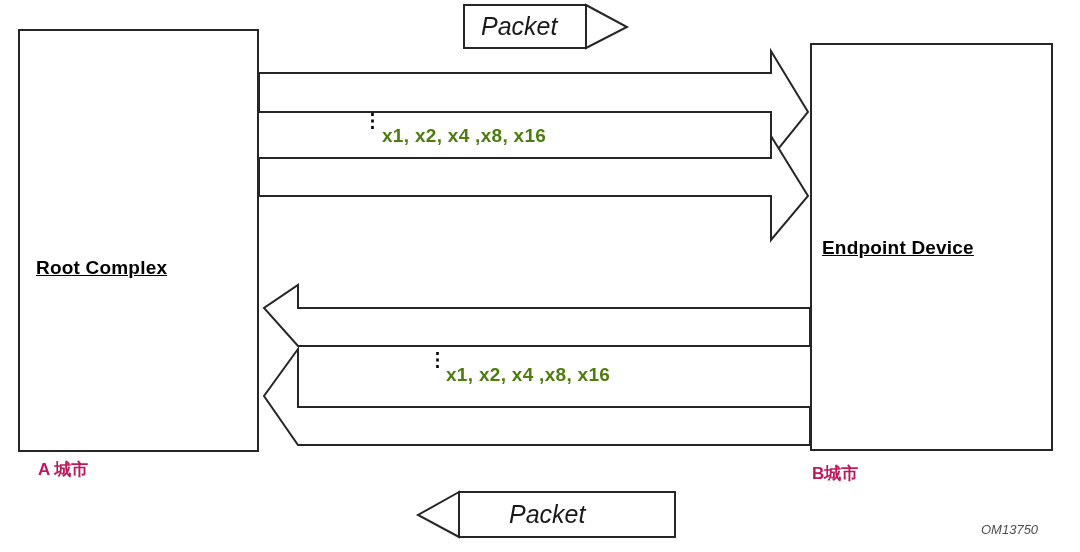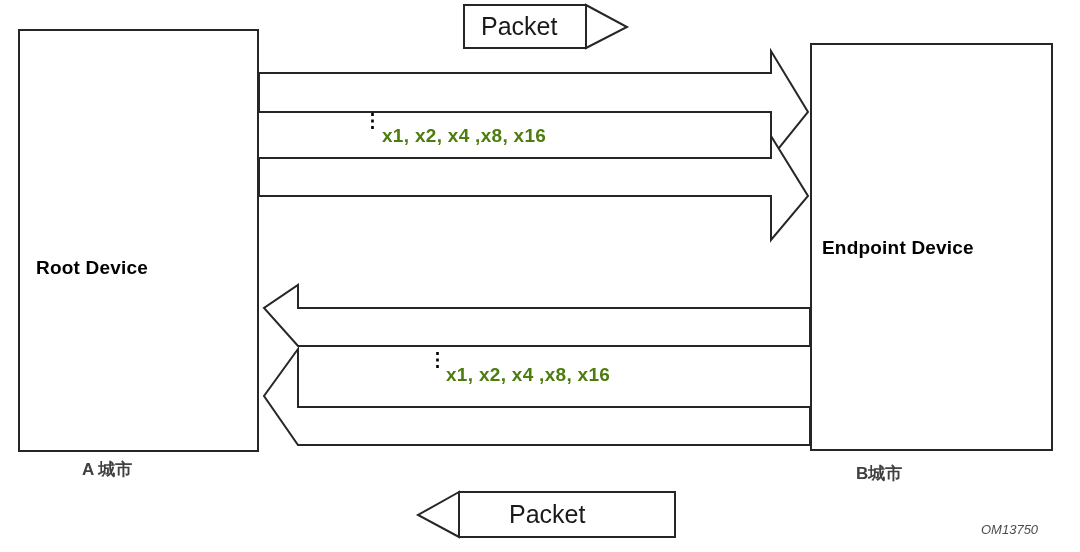--- a/index.html
+++ b/index.html
@@ -23,28 +23,28 @@
     background: #ffffff;
     box-sizing: border-box;
   }
   .node-label {
     position: absolute;
     font-weight: bold;
     font-size: 19px;
     color: #000000;
     letter-spacing: 0.2px;
     white-space: nowrap;
+    text-decoration: underline;
   }
   .city-label {
     position: absolute;
     font-weight: bold;
     font-size: 17px;
-    color: #404040;
+    color: #be185d;
     white-space: nowrap;
-    margin-left: 44px;
   }
   .lane-label {
     position: absolute;
     font-weight: bold;
     font-size: 19px;
     color: #4d7c0f;
     white-space: nowrap;
     letter-spacing: 0.3px;
   }
   .ellipsis-mark {
@@ -54,20 +54,21 @@
     line-height: 10px;
     color: #000000;
     text-align: center;
     width: 10px;
   }
   .packet-text {
     position: absolute;
     font-size: 25px;
     color: #1a1a1a;
     white-space: nowrap;
+    font-style: italic;
   }
   .watermark {
     position: absolute;
     font-size: 13px;
     color: #4d4d4d;
     white-space: nowrap;
     font-style: italic;
   }
   svg.overlay {
     position: absolute;
@@ -83,21 +84,21 @@
     stroke-width: 2;
     stroke-linejoin: miter;
   }
 </style>
 </head>
 <body>
 
 <div id="canvas">
 
   <div class="node-box" style="left:18px; top:29px; width:241px; height:423px;"></div>
-  <div class="node-label" style="left:36px; top:257px;">Root Device</div>
+  <div class="node-label" style="left:36px; top:257px;">Root Complex</div>
   <div class="city-label" style="left:38px; top:458px;">A 城市</div>
 
   <div class="node-box" style="left:810px; top:43px; width:243px; height:408px;"></div>
   <div class="node-label" style="left:822px; top:237px;">Endpoint Device</div>
   <div class="city-label" style="left:812px; top:462px;">B城市</div>
 
   <svg class="overlay" viewBox="0 0 1080 552" xmlns="http://www.w3.org/2000/svg">
 
     <path class="stroke-shape" d="M 259,73 L 771,73 L 771,51 L 808,112 L 771,158 L 771,112 L 259,112 Z"></path>
 

